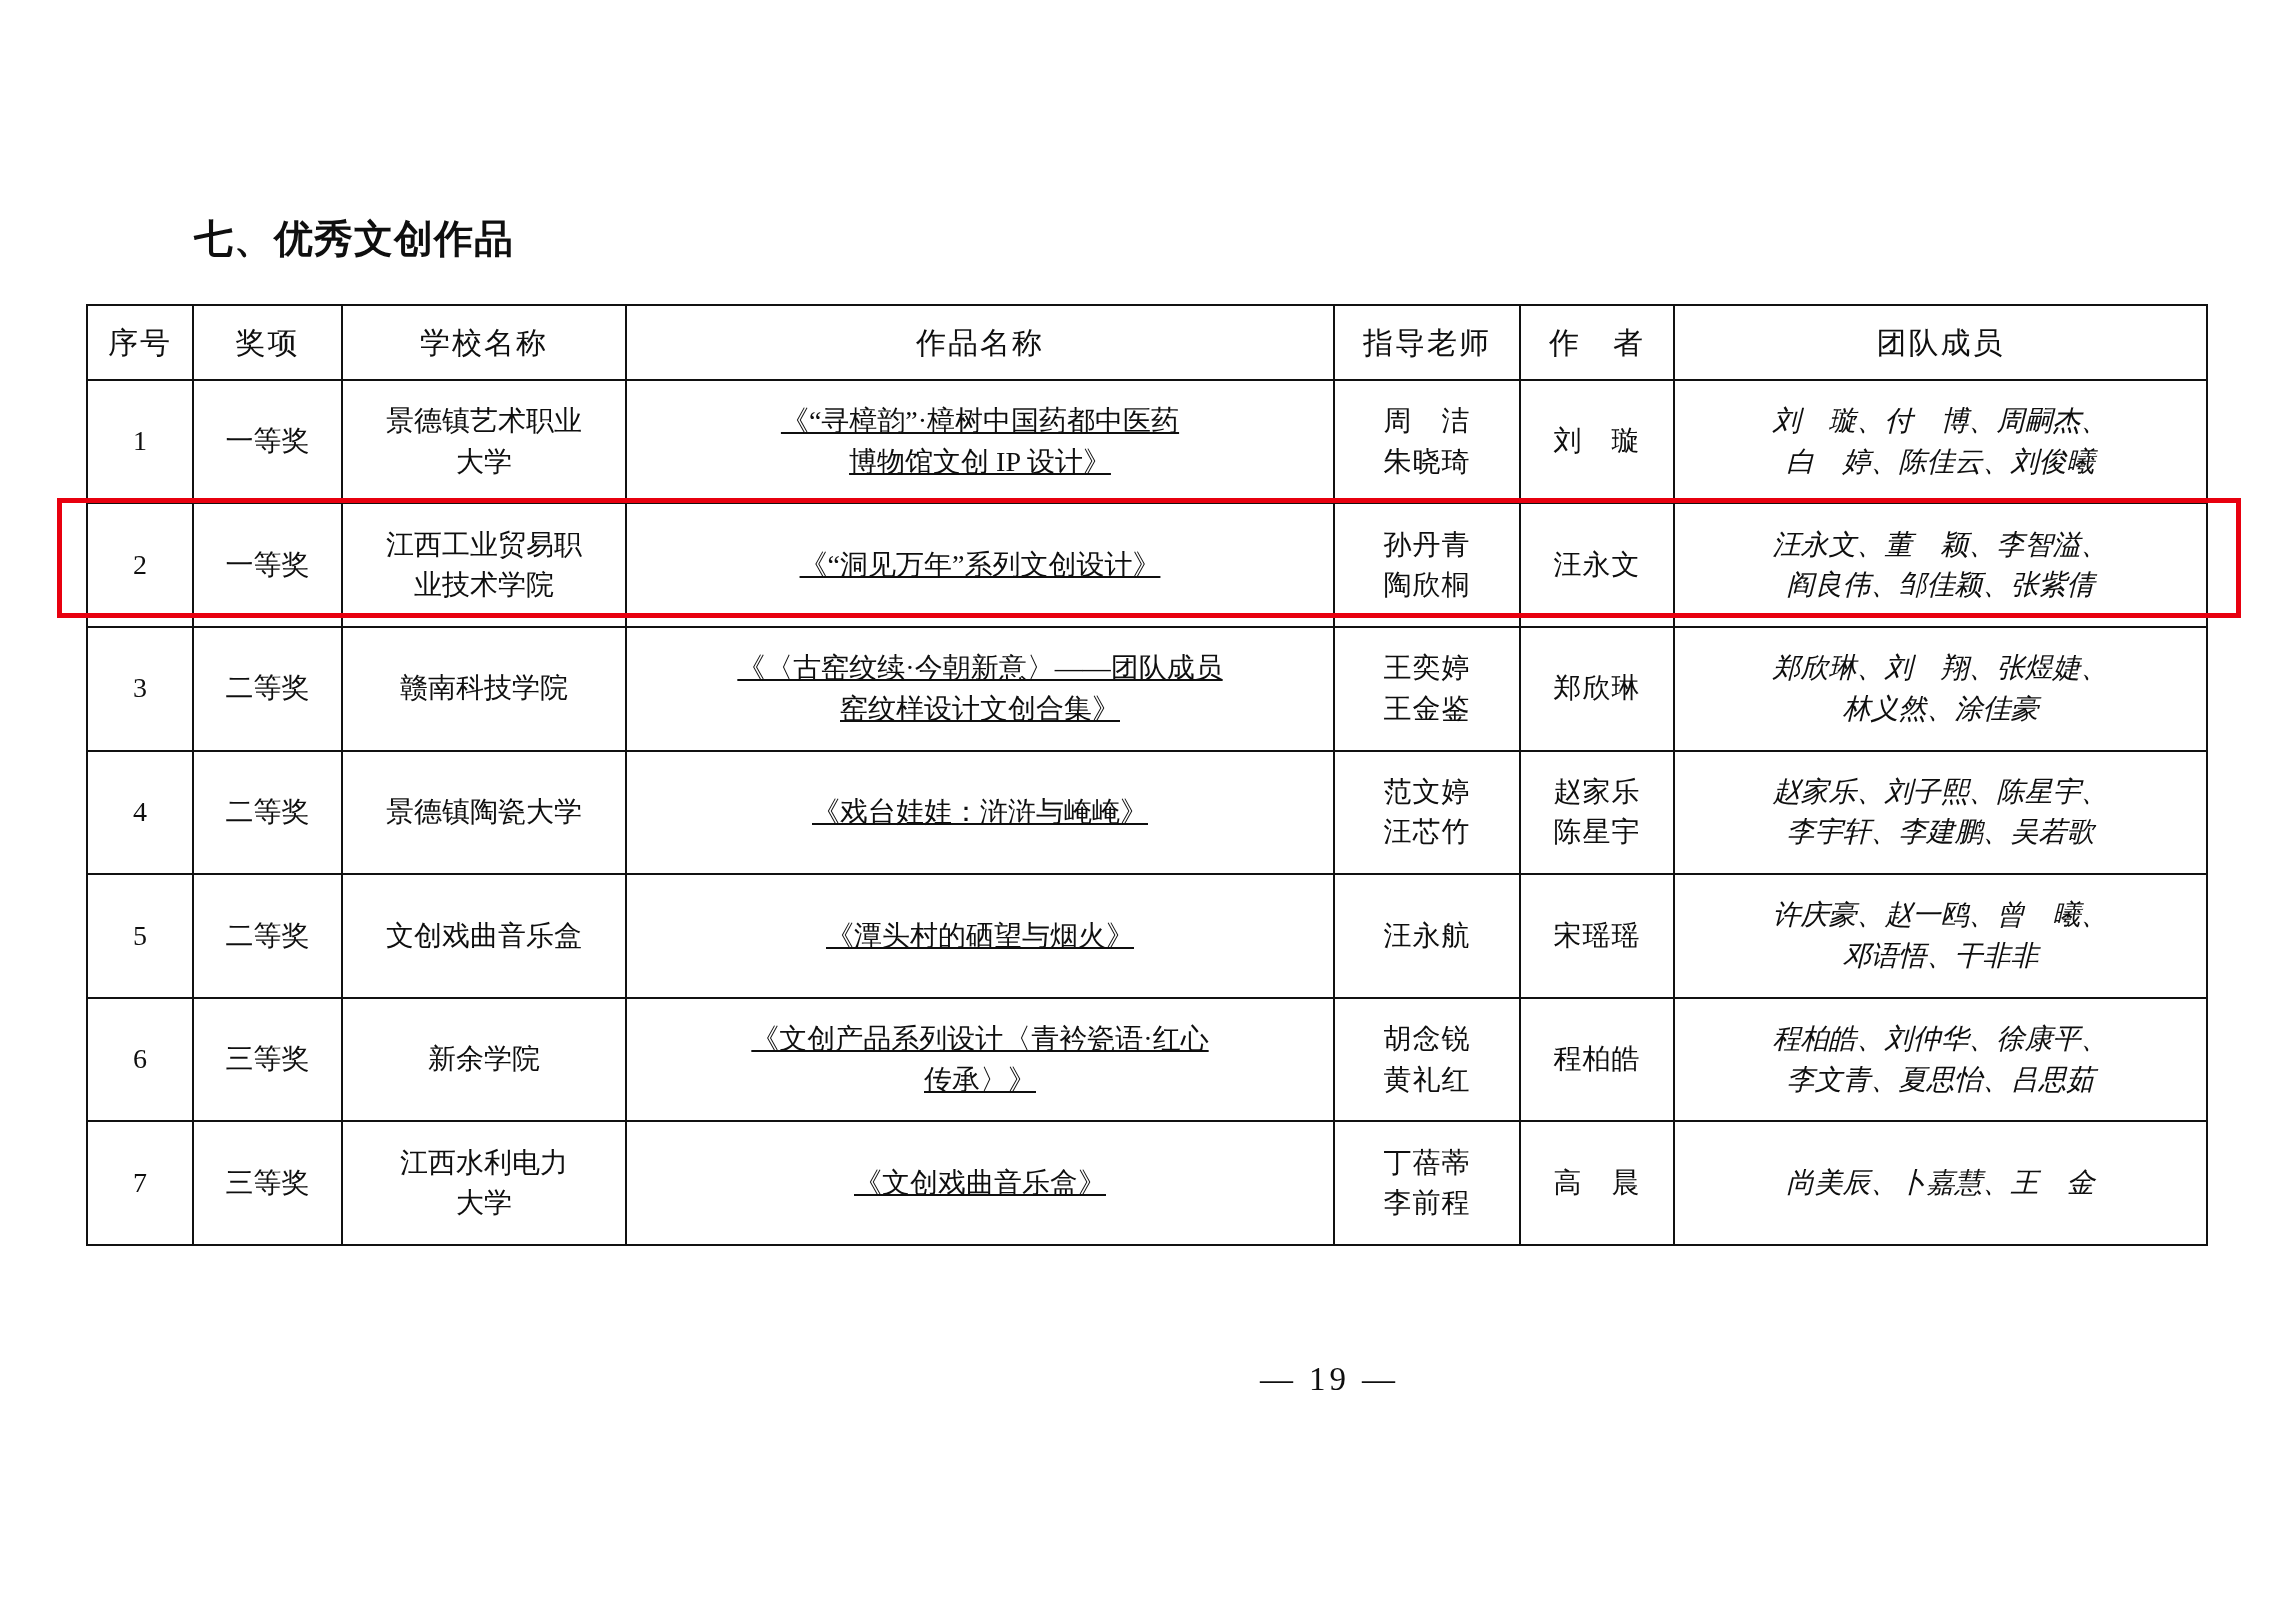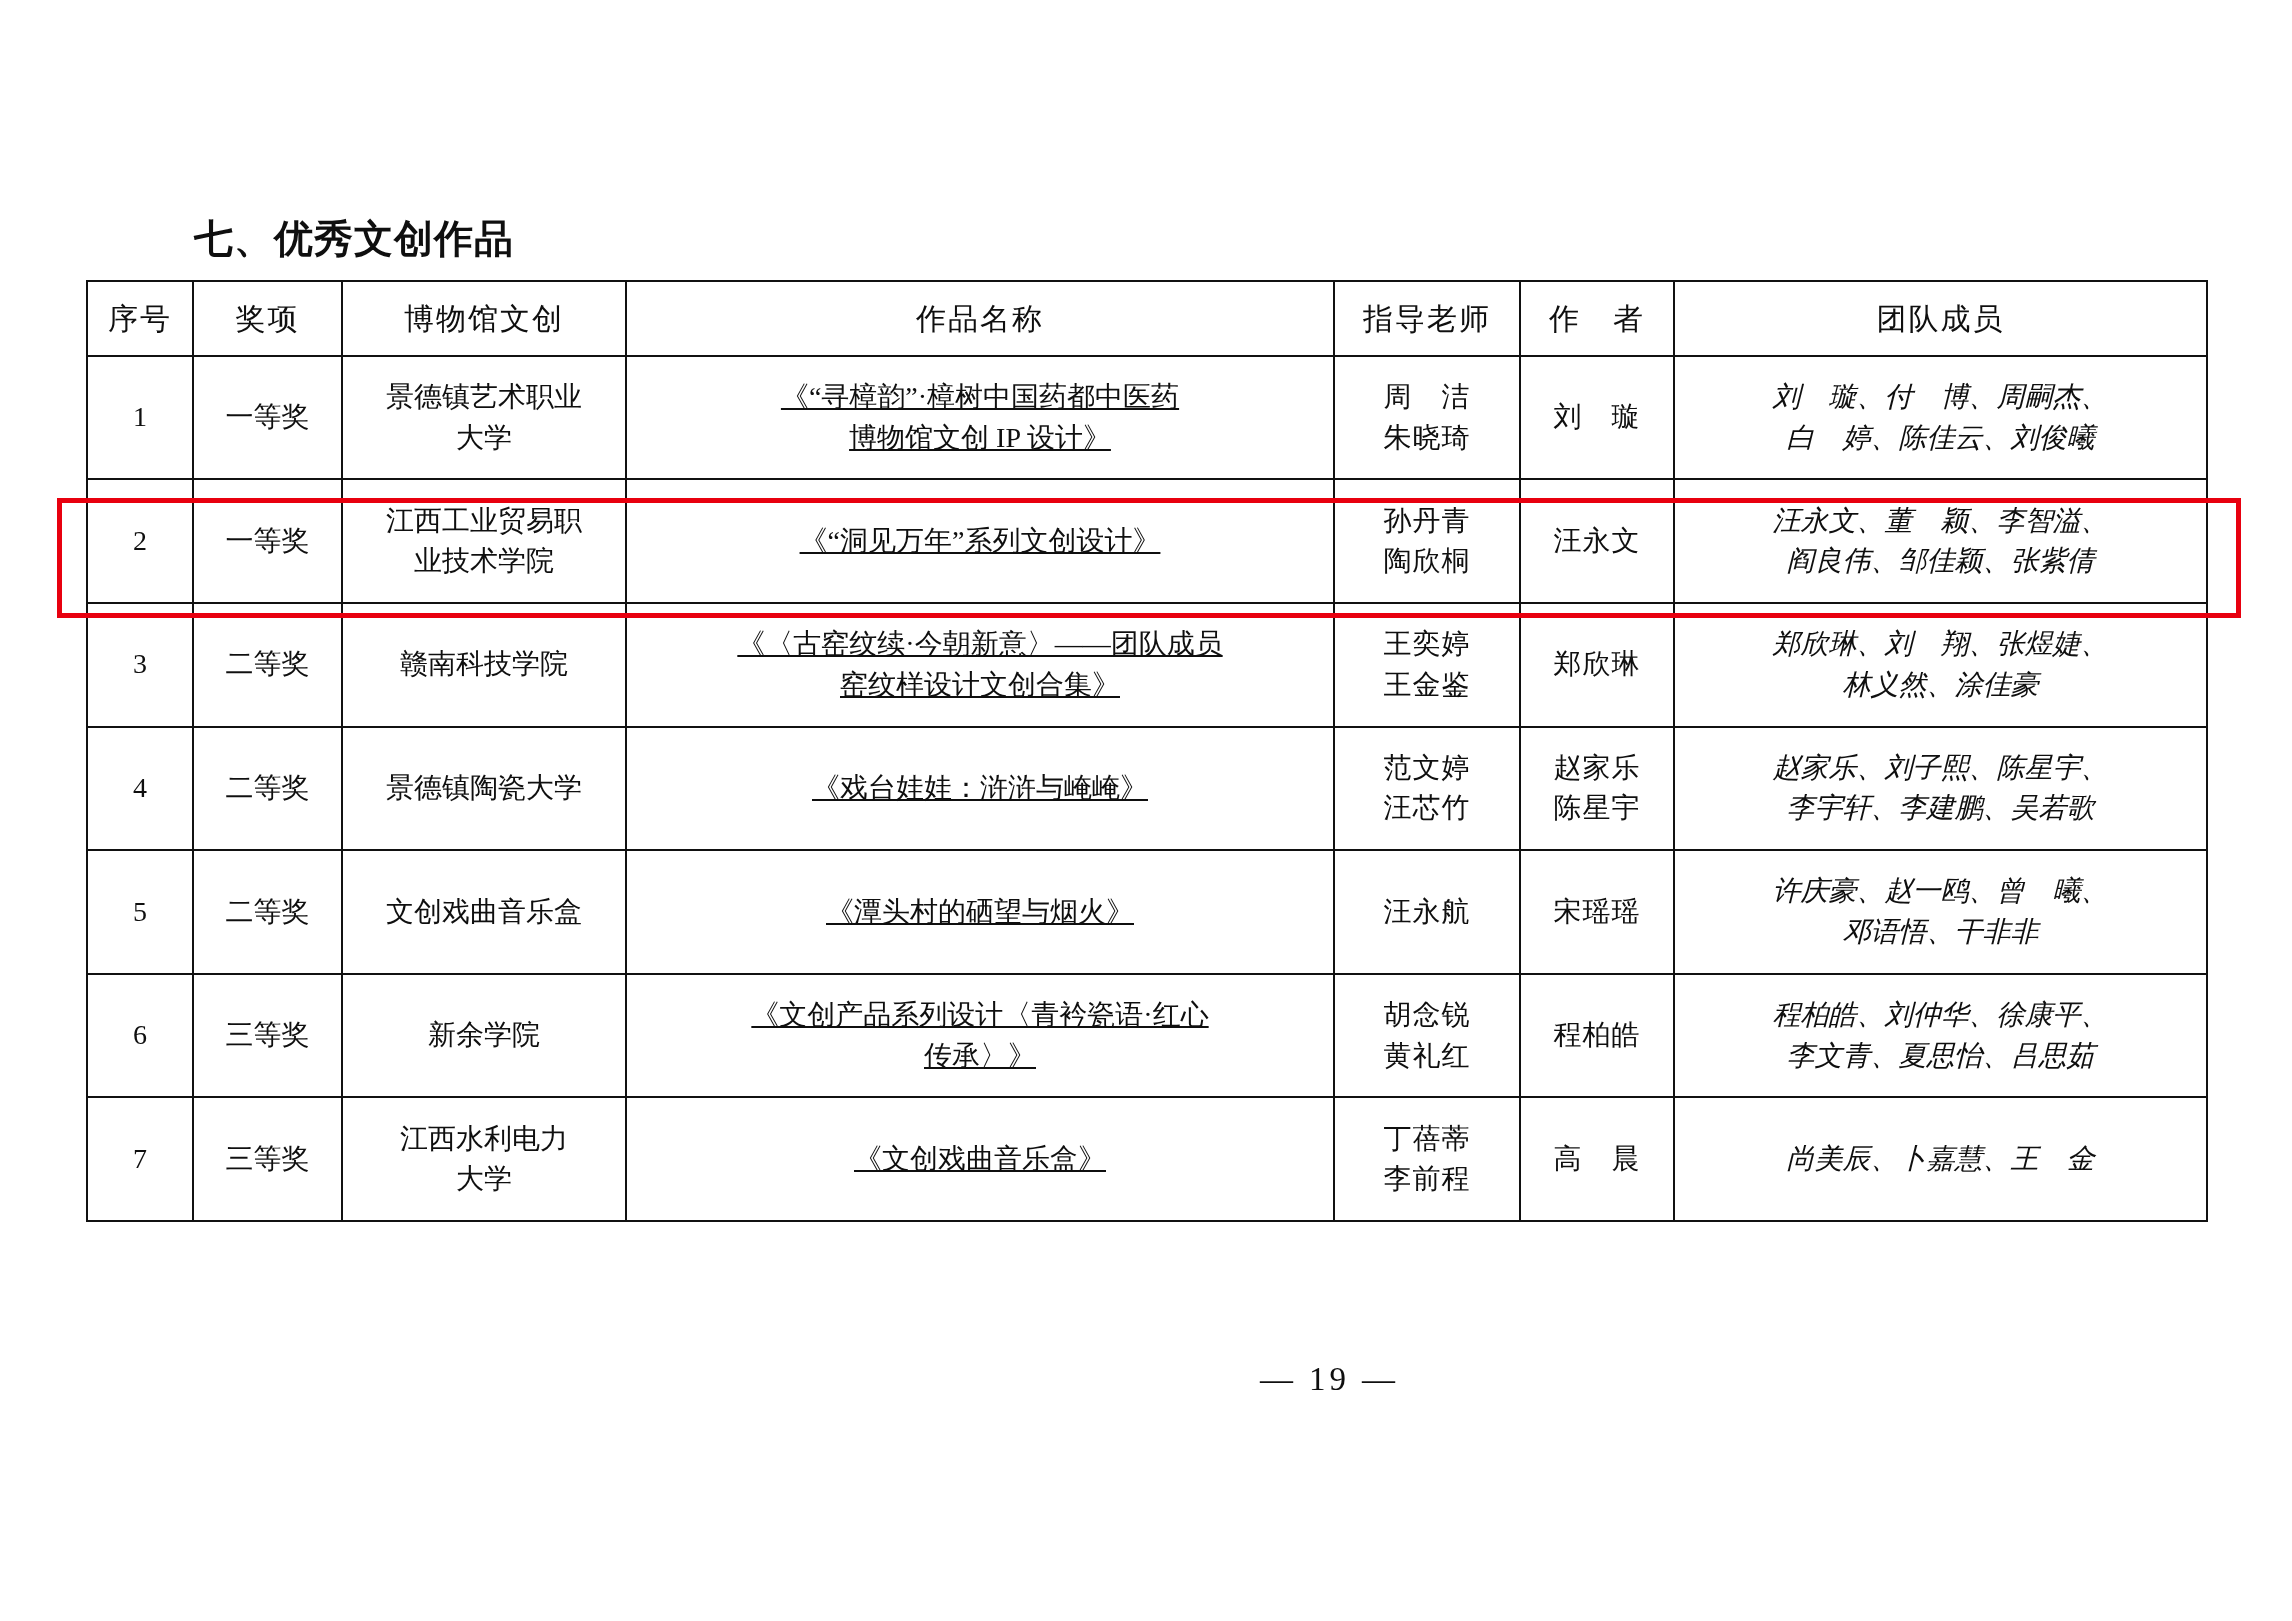--- a/index.html
+++ b/index.html
@@ -27,21 +27,21 @@
     left: 194px;
     top: 192px;
     font-size: 39px;
     font-weight: bold;
     letter-spacing: 1px;
     white-space: nowrap;
   }
   .table-wrap {
     position: absolute;
     left: 86px;
-    top: 260px;
+    top: 284px;
     width: 2120px;
     border-radius: 28px;
   }
   table.awards {
     border-collapse: collapse;
     width: 2120px;
     table-layout: fixed;
     font-size: 28px;
   }
   table.awards th,
@@ -112,21 +112,21 @@
           <col class="c-school">
           <col class="c-work">
         <col class="c-teach">
           <col class="c-author">
           <col class="c-team">
       </colgroup>
       <thead>
         <tr>
           <th>序号</th>
           <th>奖项</th>
-          <th>博物馆文创</th>
+          <th>学校名称</th>
           <th>作品名称</th>
           <th>指导老师</th>
           <th>作　者</th>
           <th>团队成员</th>
         </tr>
       </thead>
       <tbody>
 
         <tr class="row-h2">
           <td>1</td>

